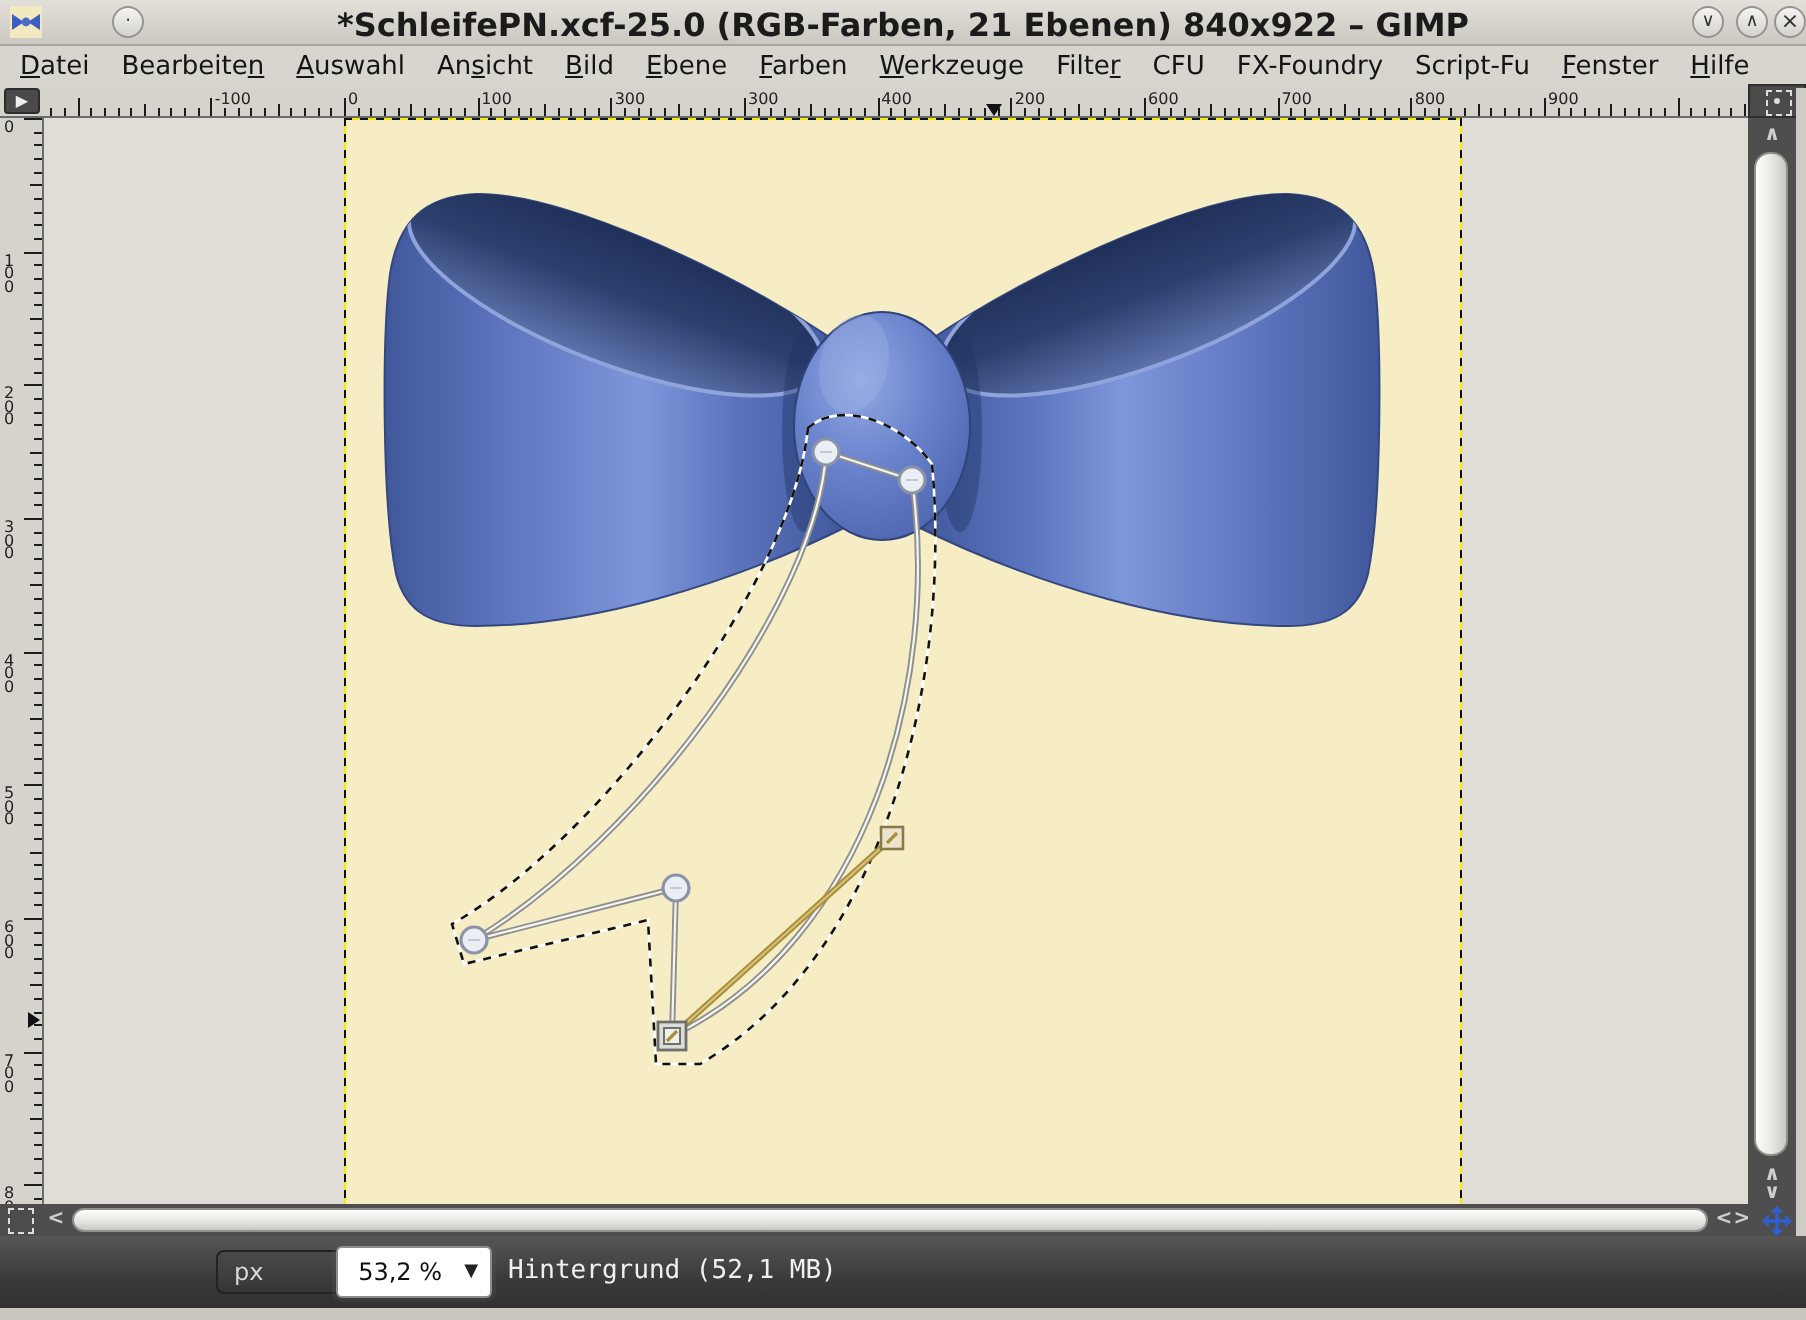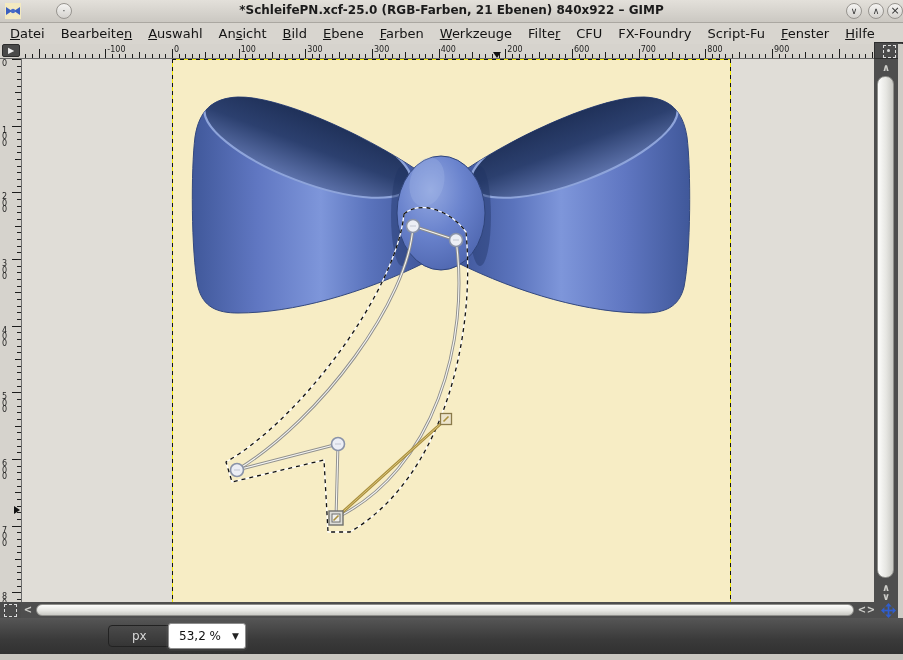--- a/index.html
+++ b/index.html
@@ -2,21 +2,21 @@
 <html><head>
 <meta charset="utf-8">
 <style>
   html,body{margin:0;padding:0;background:#9a9a9a;}
   #win{position:relative;width:903px;height:660px;background:#d8d5cf;
        font-family:"DejaVu Sans",sans-serif;overflow:hidden;outline:1px solid #8a8781;}
   
   .titlebar{position:absolute;left:0;top:0;width:903px;height:22px;
     background:linear-gradient(#e3e0da,#cbc8c2);border-bottom:1px solid #aaa7a1;}
   .title-text{position:absolute;left:0;top:3px;width:100%;text-align:center;
-    font-size:12px;font-weight:600;color:#1b1b1b;}
+    font-size:16px;font-weight:600;color:#1b1b1b;}
   .app-icon{position:absolute;left:5px;top:3px;width:16px;height:16px;}
   .round-btn{position:absolute;top:3px;width:16px;height:16px;border-radius:50%;
     background:linear-gradient(#f5f4f2,#d4d2ce);border:1px solid #97948f;
     box-sizing:border-box;text-align:center;font-size:9px;line-height:14px;color:#333;}
   #btn-winmenu{left:56px;}
   #btn-min{left:846px;} #btn-max{left:868px;} #btn-close{left:887px;font-size:11px;}
   
   .menubar{position:absolute;left:0;top:23px;width:903px;height:21px;
     background:#d8d5cf;display:flex;align-items:center;padding-left:2px;box-sizing:border-box;}
   .menu-item{font-size:13px;color:#141414;padding:0 8px;line-height:20px;cursor:default;}
@@ -56,21 +56,21 @@
   .v-thumb{position:absolute;left:3px;top:17px;width:17px;height:502px;border-radius:8px;
     background:linear-gradient(90deg,#fdfdfc,#e6e6e2 55%,#c9c9c4);border:1px solid #8f8f8b;box-sizing:border-box;}
   .h-thumb{position:absolute;left:36px;top:2px;width:818px;height:12px;border-radius:6px;
     background:linear-gradient(#fdfdfc,#e6e6e2 55%,#c9c9c4);border:1px solid #8f8f8b;box-sizing:border-box;}
   .corner-nav{position:absolute;left:874px;top:602px;width:29px;height:16px;background:#4e4e4e;}
   
   .statusbar{position:absolute;left:0;top:618px;width:903px;height:36px;
     background:linear-gradient(#565656,#3a3a3a 60%,#313131);}
   .unit-select{position:absolute;left:108px;top:7px;width:76px;height:22px;border-radius:4px;
     background:linear-gradient(#4a4a4a,#353535);border:1px solid #222;box-sizing:border-box;
-    color:#d8d8d8;font-size:12px;line-height:20px;padding-left:23px;}
+    color:#d8d8d8;font-size:12px;line-height:20px;padding-left:8px;}
   .unit-select .chev{position:absolute;right:6px;top:0;color:#c0c0c0;font-size:9px;line-height:20px;}
   .zoom-select{position:absolute;left:168px;top:5px;width:78px;height:26px;border-radius:3px;
     background:#fff;border:1px solid #8d8d8d;box-shadow:0 0 0 2px #5e5e5e33;box-sizing:border-box;
     color:#111;font-size:12px;line-height:24px;text-align:right;padding-right:24px;}
   .zoom-select .chev{position:absolute;right:6px;top:0;color:#222;font-size:9px;line-height:24px;}
   .status-text{position:absolute;left:254px;top:0;height:36px;line-height:36px;color:#f0f0f0;
     font-size:13px;font-family:"DejaVu Sans Mono",monospace;}
   .bottom-strip{position:absolute;left:0;top:654px;width:903px;height:6px;background:#c9c6c0;}
   .right-strip{position:absolute;left:898px;top:44px;width:5px;height:574px;background:#cfccc6;}
 </style>
@@ -493,17 +493,18 @@
 
   <div class="statusbar">
     <div class="unit-select">
       <span>px</span>
       <span class="chev">▼</span>
     </div>
     <div class="zoom-select">
       <span>53,2 %</span>
       <span class="chev">▼</span>
     </div>
+    <div class="status-text">Hintergrund (52,1 MB)</div>
   </div>
 
   <div class="bottom-strip"></div>
   <div class="right-strip"></div>
 </div>
 
 </body></html>

